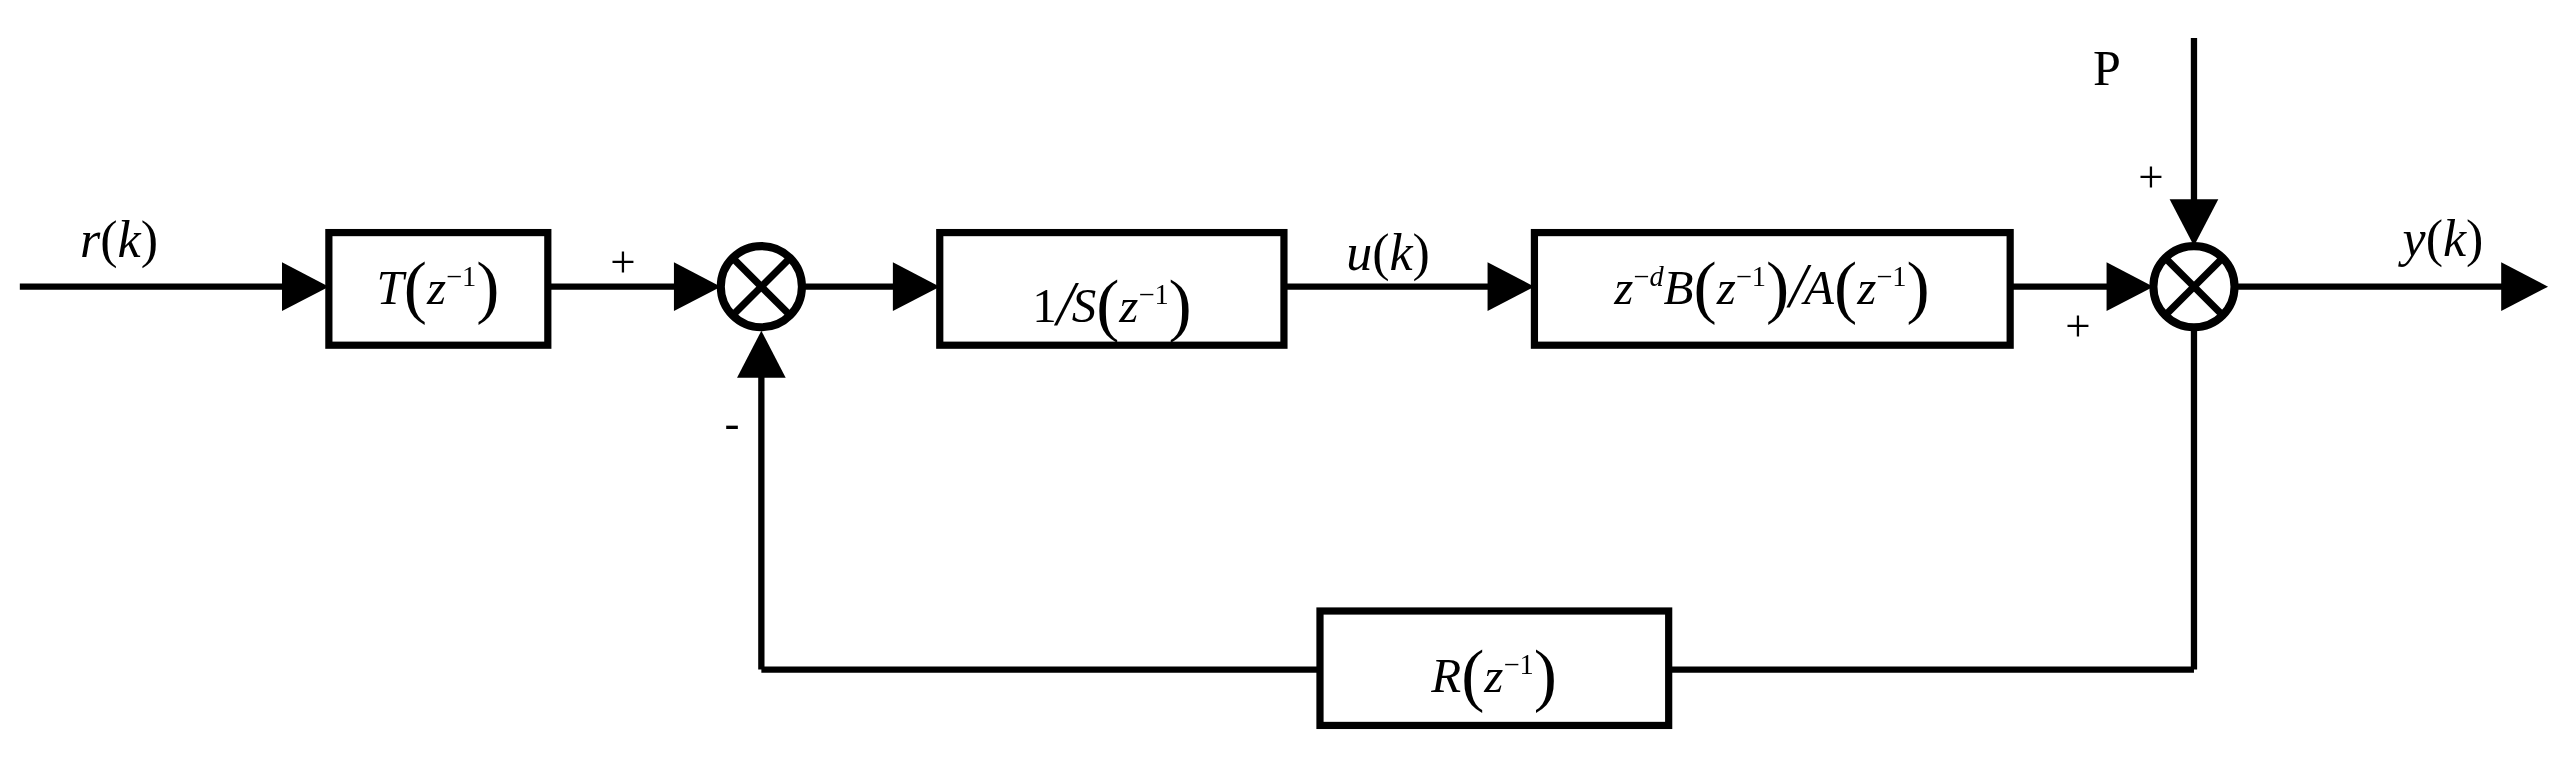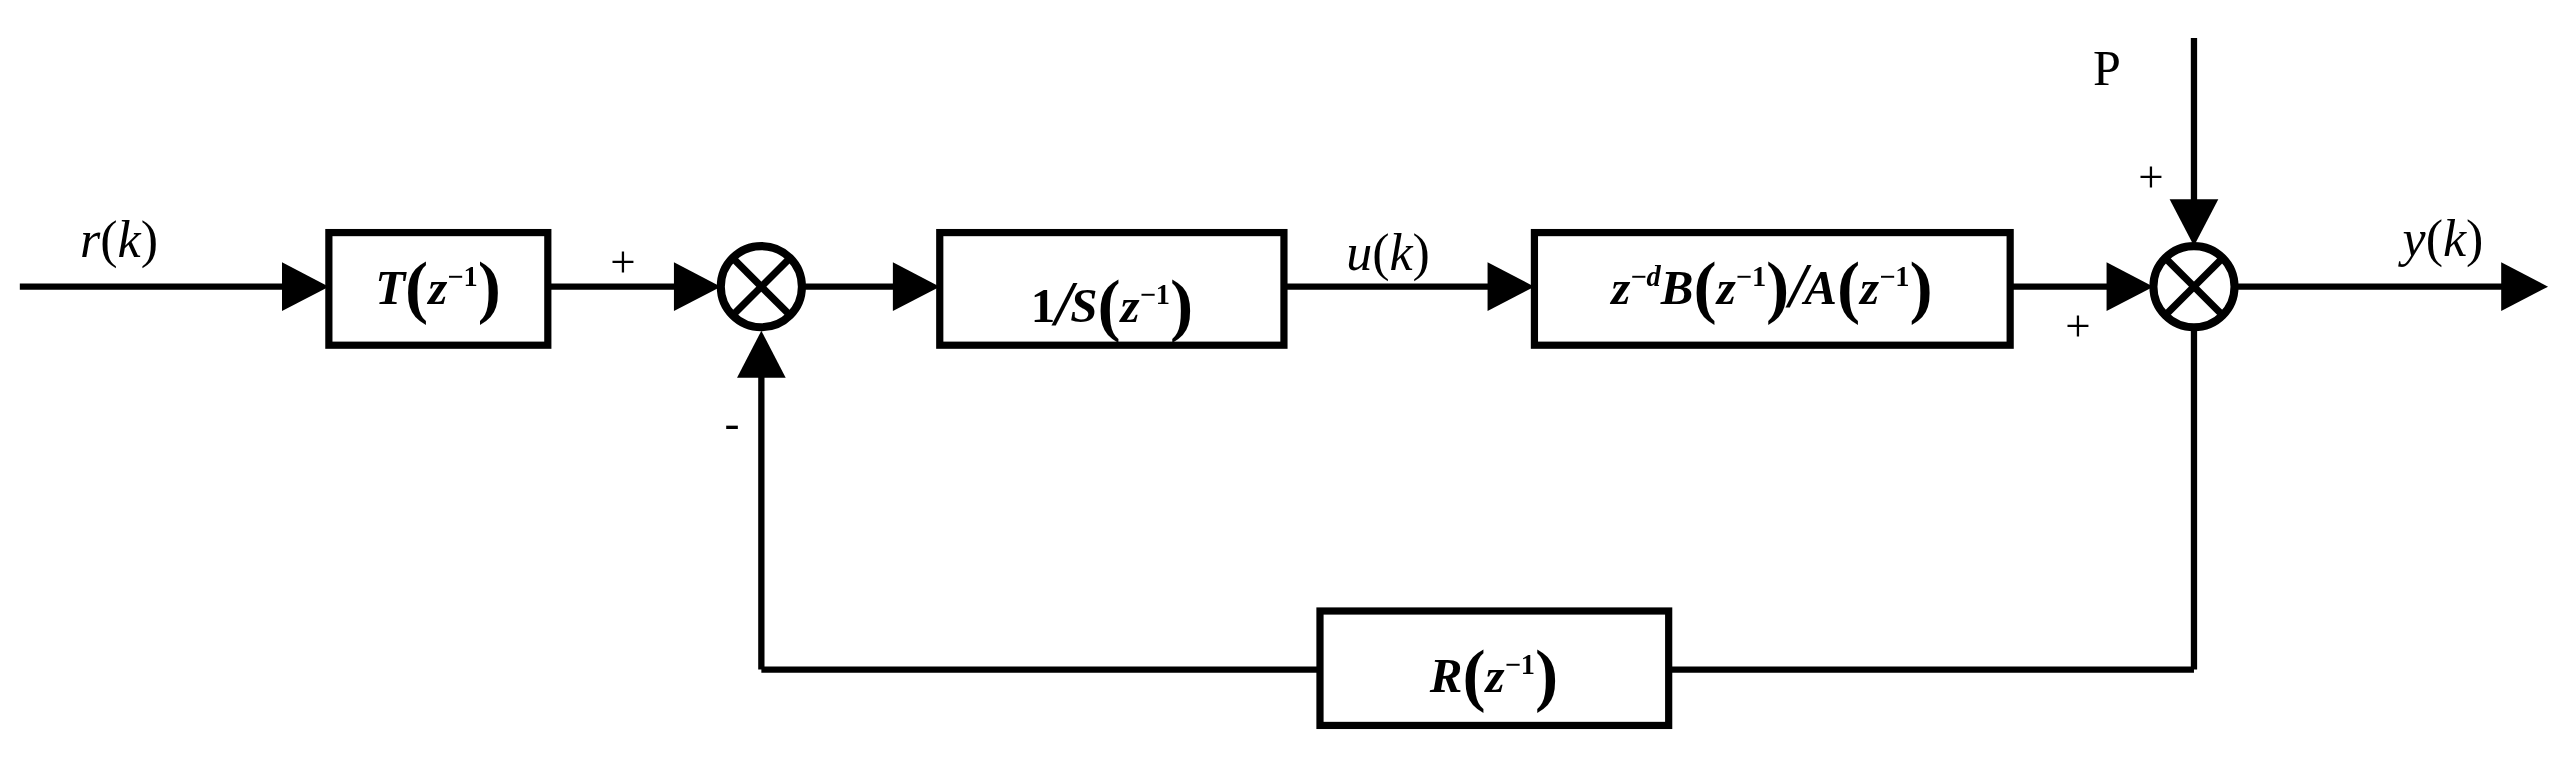--- a/index.html
+++ b/index.html
@@ -12,21 +12,21 @@
   }
   .canvas { position:relative; width:2576px; height:767px; background:var(--paper); }
   .canvas svg { position:absolute; left:0; top:0; }
 
   .lbl {
     position:absolute; transform:translate(-50%,-50%);
     color:var(--ink); white-space:nowrap; line-height:1;
     font-family:"Liberation Serif","DejaVu Serif",serif;
   }
   .sig  { font-size:52px; }
-  .blk-lbl { font-size:49px;font-weight:bold; }
+  .blk-lbl { font-size:49px; }
   .sign { font-size:45px; }
   .sign-small { font-size:50px; }
 
   .tk-n  { font-style:normal; }
   .tk-it { font-style:italic; }
   sup.tk-sup, sup.tk-supit {
     font-size:0.58em; vertical-align:super; line-height:0;
   }
   sup.tk-supit { font-style:italic; }
   .tk-p {

